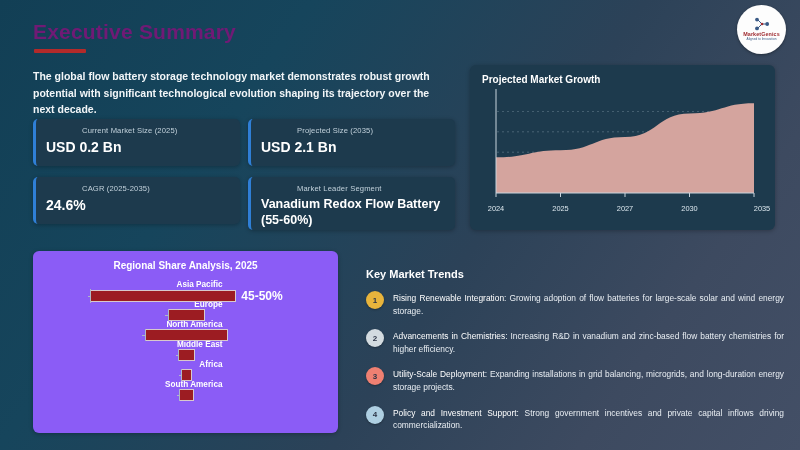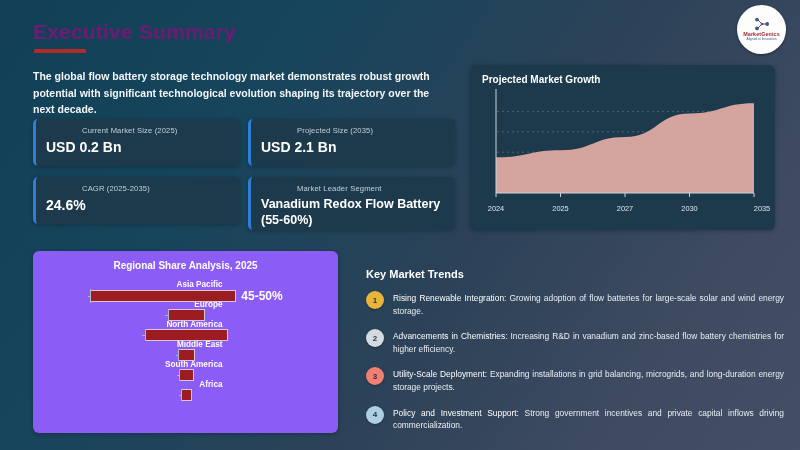--- a/index.html
+++ b/index.html
@@ -246,29 +246,29 @@
             <div class="bar-fill" style="width: 82.4727px;"></div>
           </div>
         </div>
         <div class="bar-row">
           <div class="bar-label">Middle East</div>
           <div class="bar-track">
             <div class="bar-fill" style="width: 15.2727px;"></div>
           </div>
         </div>
         <div class="bar-row">
+          <div class="bar-label">Africa</div>
+          <div class="bar-track">
+            <div class="bar-fill" style="width: 9.16364px;"></div>
+          </div>
+        </div>
+        <div class="bar-row">
           <div class="bar-label">South America</div>
           <div class="bar-track">
             <div class="bar-fill" style="width: 13.7455px;"></div>
-          </div>
-        </div>
-        <div class="bar-row">
-          <div class="bar-label">Africa</div>
-          <div class="bar-track">
-            <div class="bar-fill" style="width: 9.16364px;"></div>
           </div>
         </div>
       </div>
   </div>
 
   <div id="trends">
     <div id="trends-title">Key Market Trends</div>
     <div id="trends-list">
         <div class="trend">
           <div class="trend-badge" style="background: rgb(232, 180, 60);">1</div>

